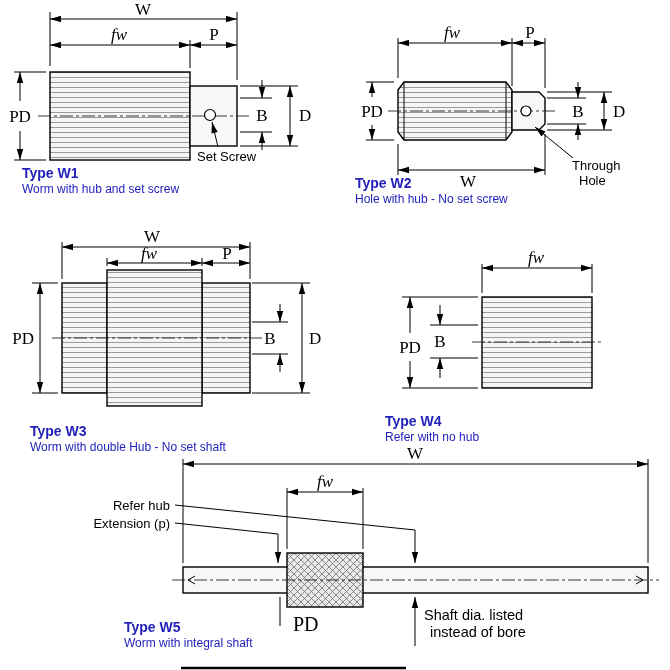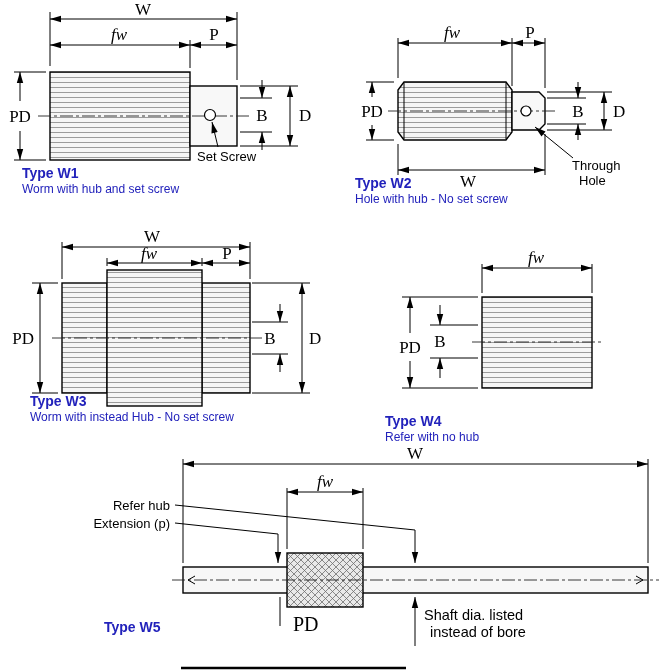--- a/index.html
+++ b/index.html
@@ -197,25 +197,26 @@
 </svg>
 
 <div class="caption" style="left:22px;top:164px">
   <div class="cap-t">Type W1</div>
   <div class="cap-d">Worm with hub and set screw</div>
 </div>
 <div class="caption" style="left:355px;top:174px">
   <div class="cap-t">Type W2</div>
   <div class="cap-d">Hole with hub - No set screw</div>
 </div>
-<div class="caption" style="left:30px;top:392px">
+<div class="caption" style="left:30px;top:422px">
   <div class="cap-t">Type W3</div>
-  <div class="cap-d">Worm with instead Hub - No set screw</div>
+  <div class="cap-d">Worm with double Hub - No set shaft</div>
 </div>
 <div class="caption" style="left:385px;top:412px">
   <div class="cap-t">Type W4</div>
   <div class="cap-d">Refer with no hub</div>
 </div>
-<div class="caption" style="left:104px;top:618px">
+<div class="caption" style="left:124px;top:618px">
   <div class="cap-t">Type W5</div>
+  <div class="cap-d">Worm with integral shaft</div>
 </div>
 
 </div>
 
 </body></html>

